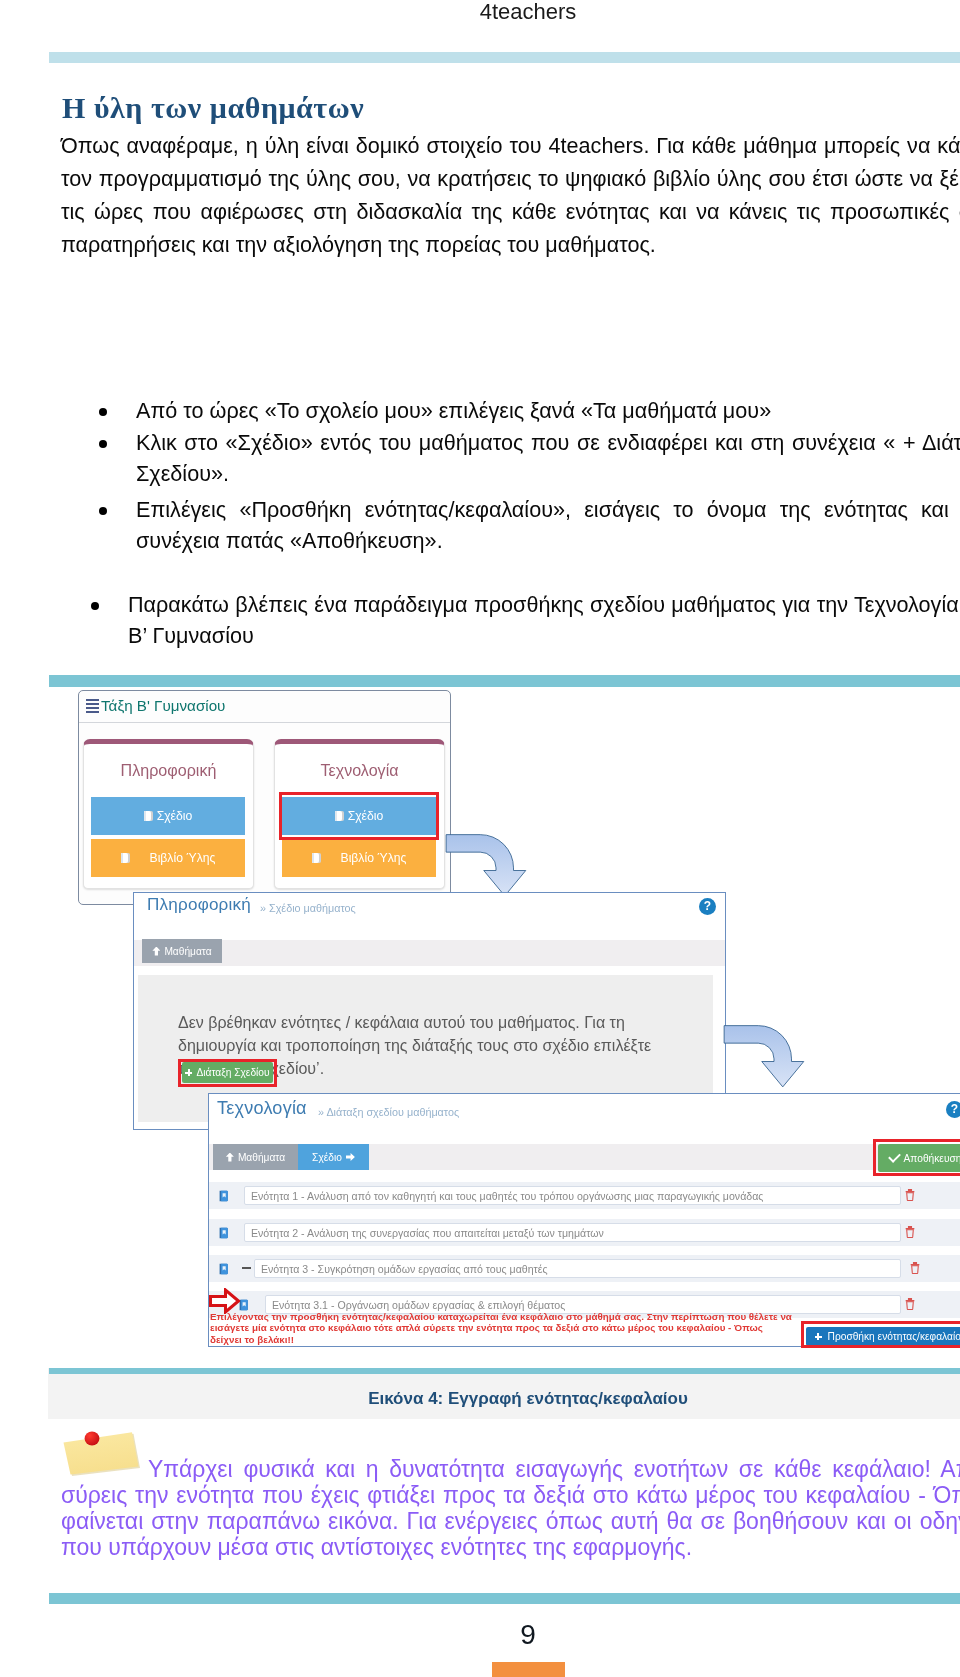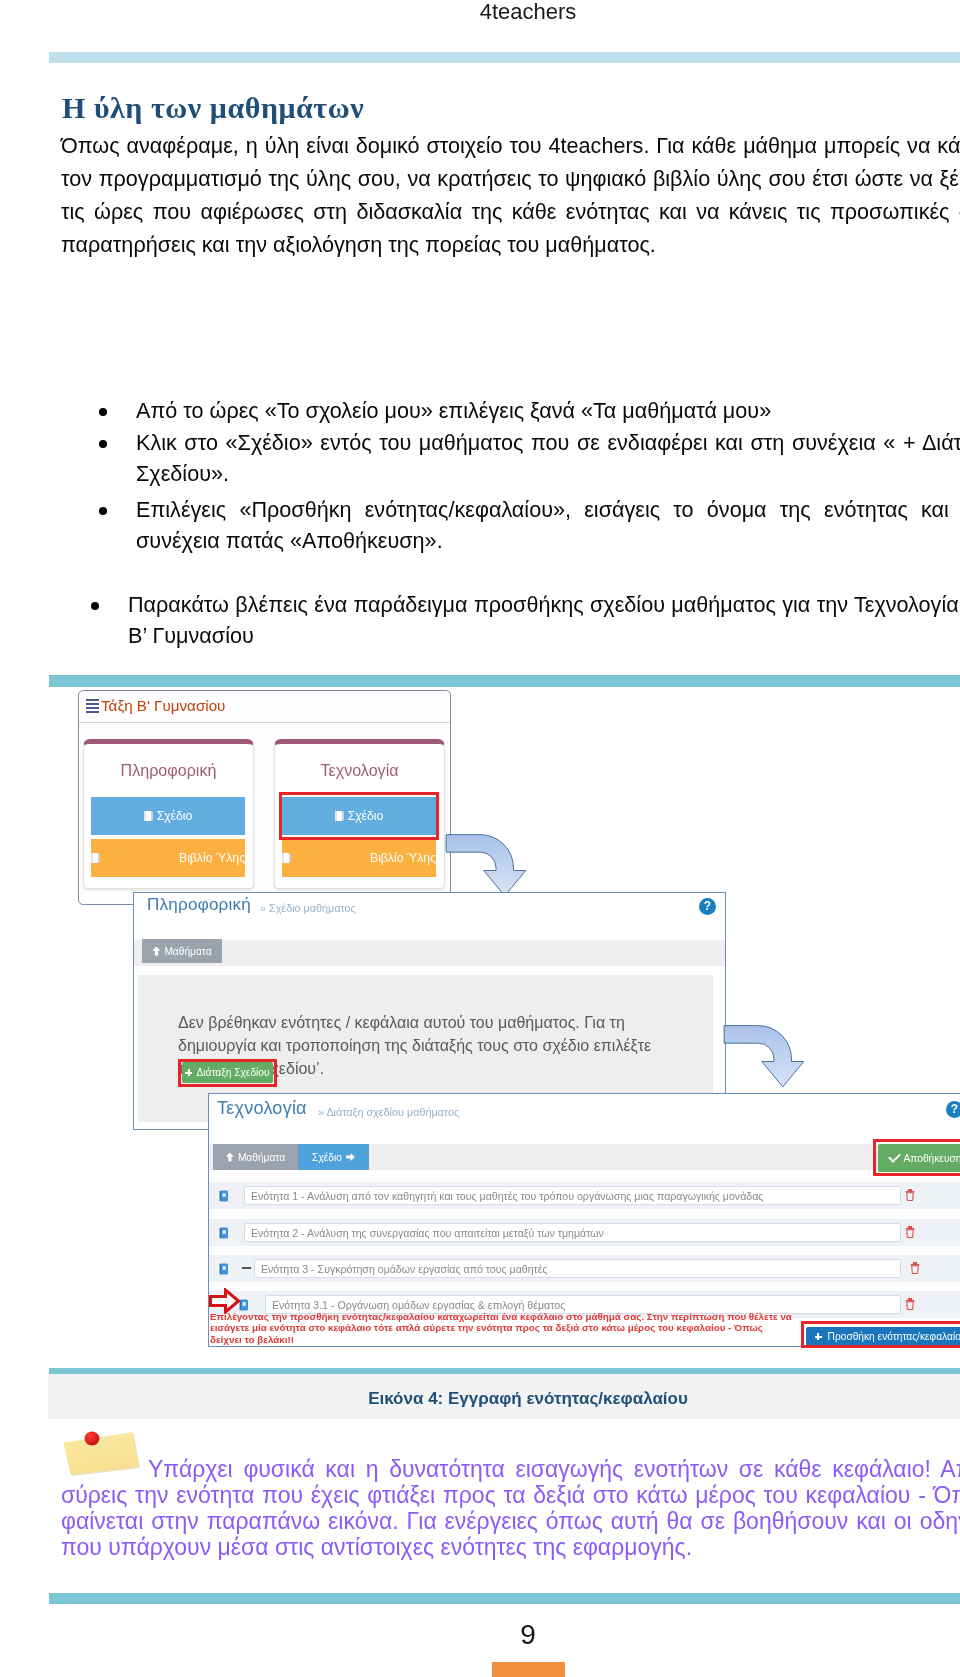--- a/index.html
+++ b/index.html
@@ -28,29 +28,29 @@
   
   .shotrule{position:absolute;left:1px;top:675px;width:947px;height:12px;background:#7cc5d4;}
 
   
   .p1{position:absolute;left:30px;top:690px;width:373px;height:215px;background:#fdfdfd;
       border:1px solid #7d8ba0;border-radius:5px;box-sizing:border-box;}
   .p1head{position:absolute;left:31px;top:691px;width:371px;height:32px;
           border-bottom:1px solid #d3d6db;box-sizing:border-box;}
   .hamb{position:absolute;left:38px;top:699px;width:13px;height:14px;}
   .hamb i{position:absolute;left:0;width:13px;height:2px;background:#4a5a8a;}
-  .p1title{position:absolute;left:53px;top:697px;font-size:15.2px;color:#c2410c;letter-spacing:0px;}
+  .p1title{position:absolute;left:53px;top:697px;font-size:15.2px;color:#0f766e;letter-spacing:0px;}
 
   .card{position:absolute;background:#fff;border:1px solid #e2e2e2;border-top:5px solid #9e5878;
         border-radius:7px 7px 5px 5px;box-sizing:border-box;box-shadow:0 1px 2px rgba(0,0,0,.13);}
   .cardname{position:absolute;width:100%;text-align:center;font-size:16.1px;color:#9e5e72;}
   .btnblue{position:absolute;background:#62ade0;color:#fff;font-size:12.2px;text-align:center;
            display:flex;align-items:center;justify-content:center;gap:4px;}
   .btnorange{position:absolute;background:#fbb040;color:#fff;font-size:12.2px;text-align:center;
-             display:flex;align-items:center;justify-content:space-between;gap:20px;}
+             display:flex;align-items:center;justify-content:center;gap:20px;}
   .redbox{position:absolute;border:3px solid #e8232a;box-sizing:border-box;}
   .bk{display:inline-block;width:9px;height:10px;background:#fff;border-radius:1px 2px 2px 1px;
       position:relative;box-shadow:inset -2px 0 0 rgba(0,0,0,.18);}
   .bk::after{content:"";position:absolute;left:0;top:0;width:2.4px;height:10px;background:#dfe7ee;border-radius:1px 0 0 1px;}
   .upico{display:inline-block;width:8px;height:9px;background:#fff;position:relative;top:0px;
          clip-path:polygon(50% 0%, 100% 48%, 70% 48%, 70% 100%, 30% 100%, 30% 48%, 0% 48%);}
   .plusico{display:inline-block;width:7px;height:7px;position:relative;}
   .plusico::before,.plusico::after{content:"";position:absolute;background:#fff;}
   .plusico::before{left:2.5px;top:0;width:2px;height:7px;}
   .plusico::after{left:0;top:2.5px;width:7px;height:2px;}

